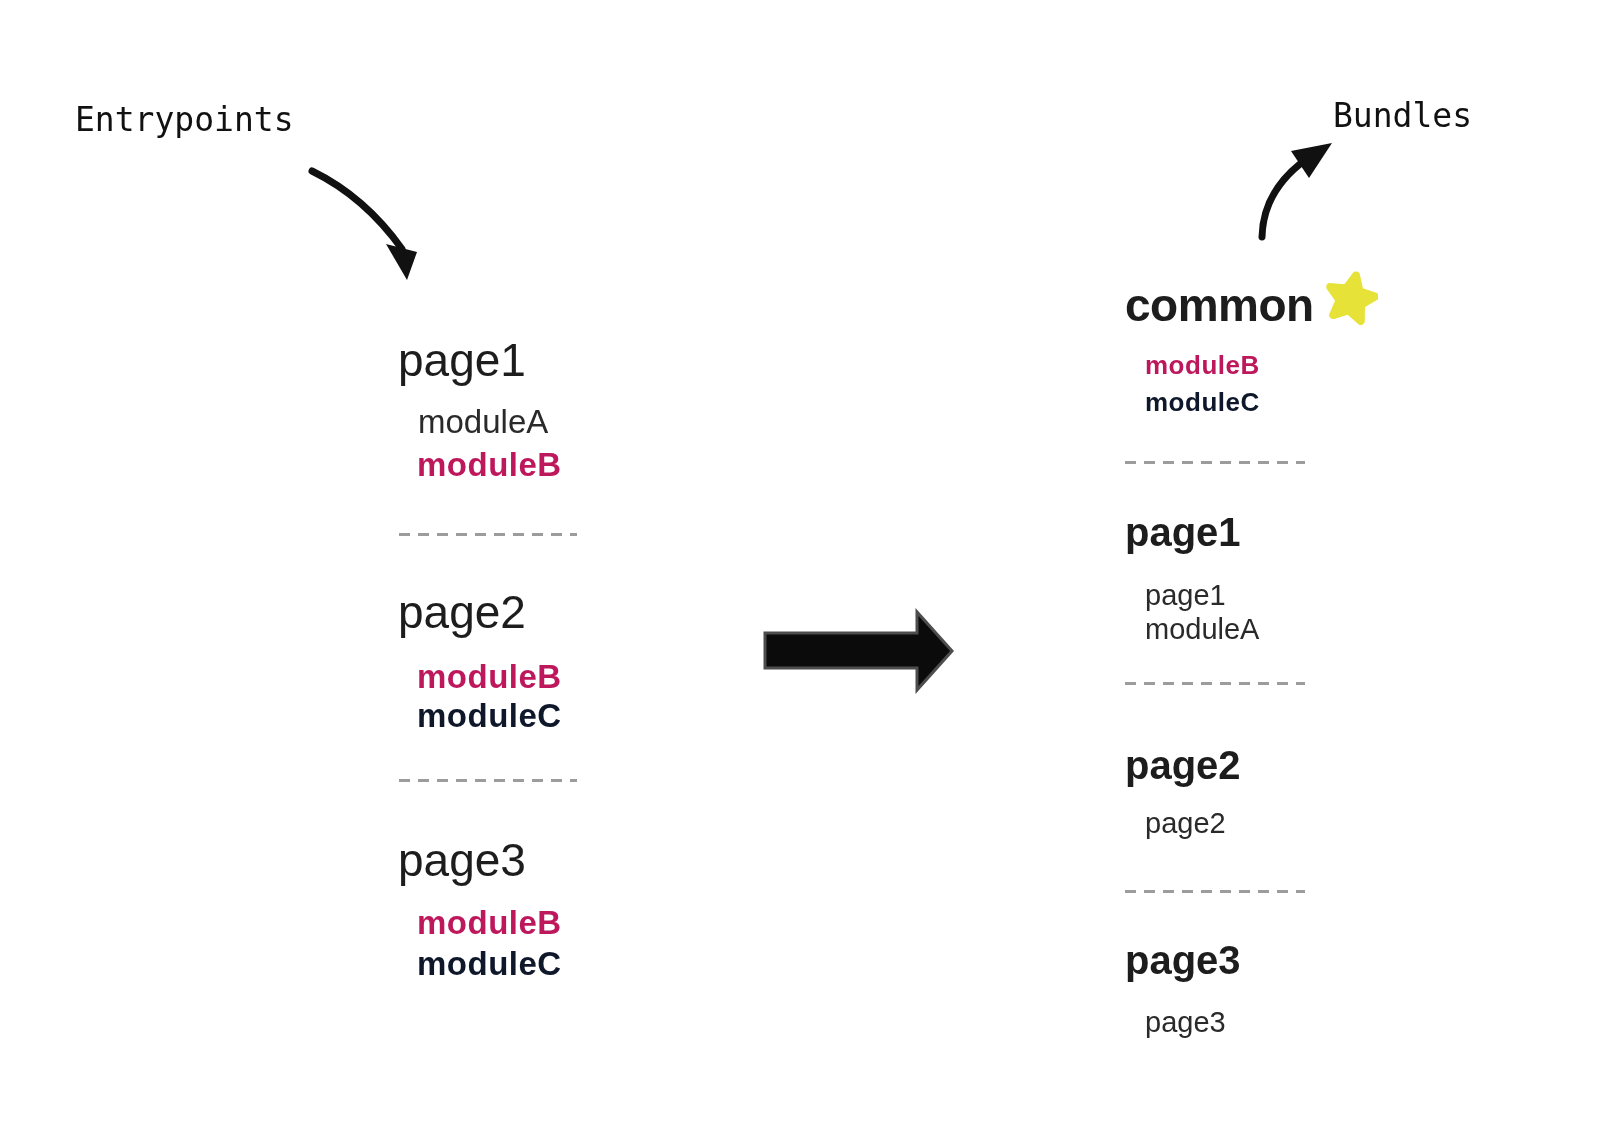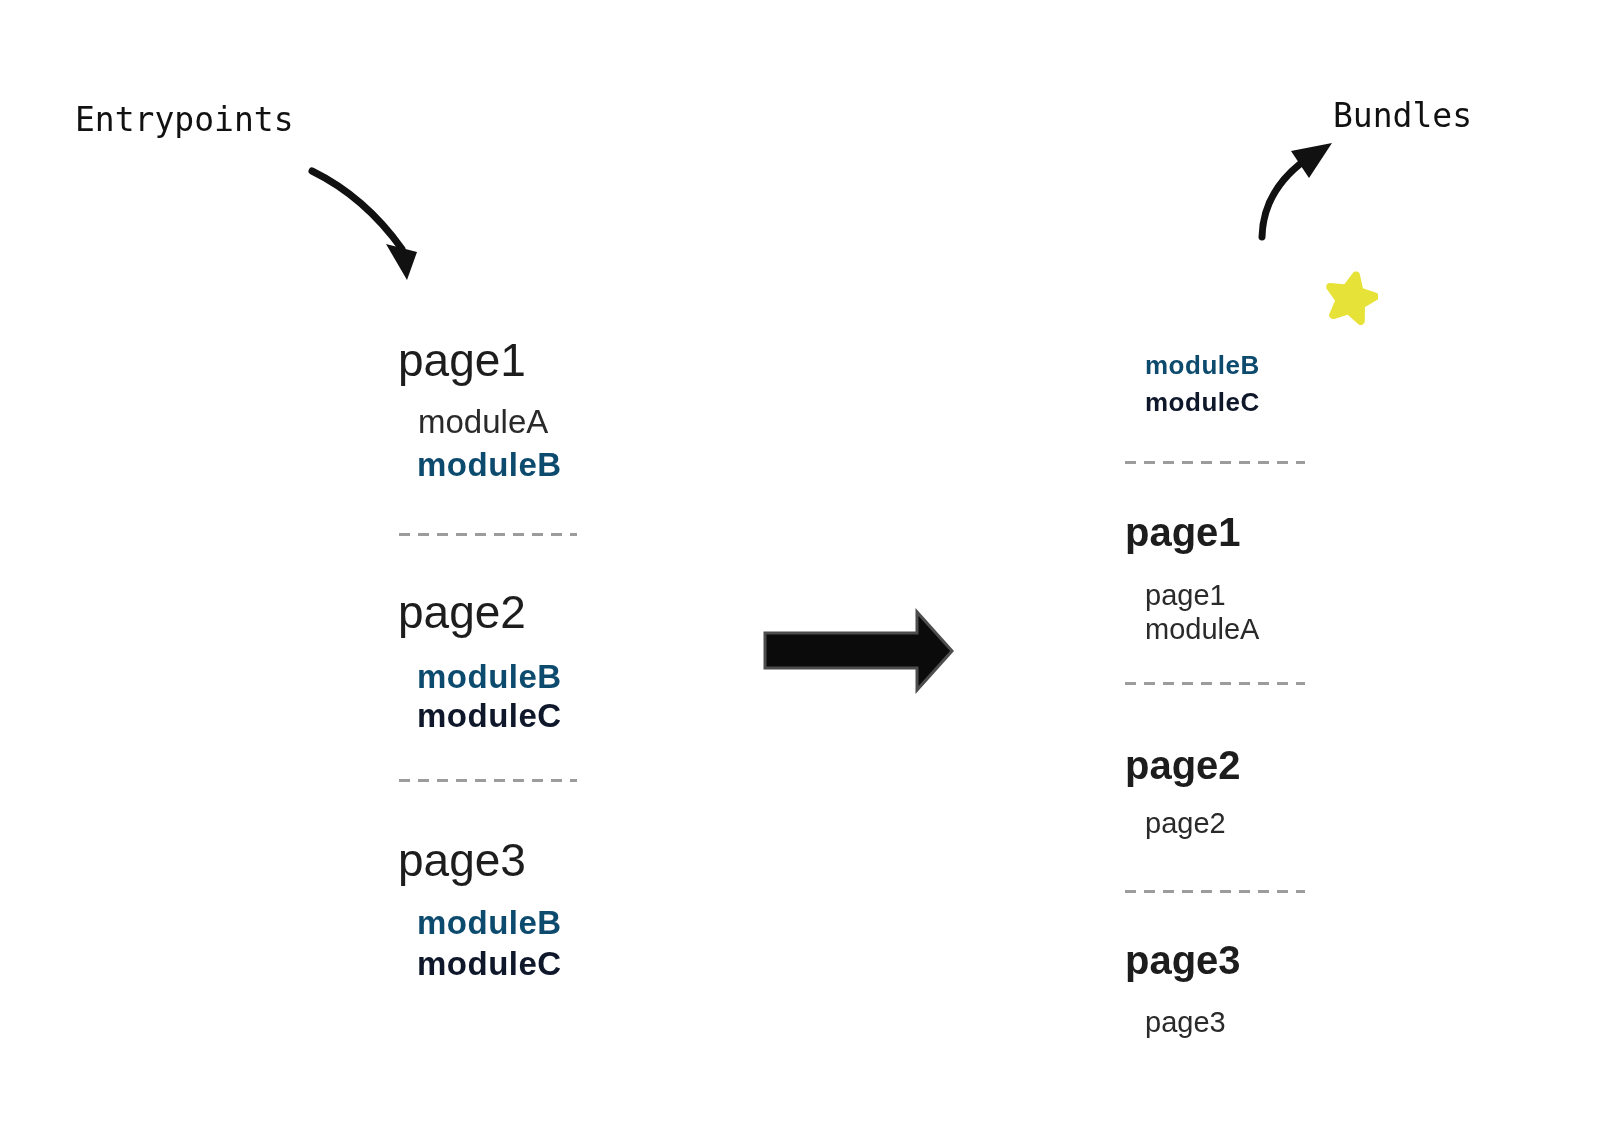--- a/index.html
+++ b/index.html
@@ -16,21 +16,21 @@
   .mono-label{
     font-family:"DejaVu Sans Mono",monospace;
     font-size:33px;line-height:40px;color:#111;
   }
   .entrypoints{left:75px;top:100px;}
   .bundles{left:1333px;top:68px;margin-top:28px;}
   
   .h-left{font-size:46px;font-weight:400;line-height:55px;color:#1d1d1d;}
   .mod-left{font-size:33px;line-height:40px;color:#2a2a2a;}
   .bold{font-weight:700;letter-spacing:0.5px;}
-  .green{color:#0c4a6e;}
+  .green{color:#be185d;}
   .red{color:#0f172a;}
   .el-title1{left:398px;top:333px;}
   .el-modA1 {left:418px;top:402px;}
   .el-modB1 {left:417px;top:445px;}
   .el-title2{left:398px;top:585px;}
   .el-modB2 {left:417px;top:657px;}
   .el-modC2 {left:417px;top:696px;}
   .el-title3{left:398px;top:833px;}
   .el-modB3 {left:417px;top:903px;}
   .el-modC3 {left:417px;top:944px;}
@@ -91,20 +91,21 @@
 
   <div class="abs h-left el-title2">page2</div>
   <div class="abs mod-left bold green el-modB2">moduleB</div>
   <div class="abs mod-left bold red el-modC2">moduleC</div>
   <div class="abs dash dash-l2"></div>
 
   <div class="abs h-left el-title3">page3</div>
   <div class="abs mod-left bold green el-modB3">moduleB</div>
   <div class="abs mod-left bold red el-modC3">moduleC</div>
 
+  <div class="abs h-common bl-common">common</div>
   <svg class="star-svg" width="54" height="54" viewBox="0 0 54 54">
     <polygon points="32.0,4.5 22.3,17.5 6.2,16.0 15.6,29.2 9.2,44.1 24.6,39.2 36.8,49.9 37.0,33.8 50.9,25.5 35.5,20.3" fill="#e7e238" stroke="#e7e238" stroke-width="8" stroke-linejoin="round"></polygon>
   </svg>
   <div class="abs mod-right green bl-cB">moduleB</div>
   <div class="abs mod-right red bl-cC">moduleC</div>
   <div class="abs dash dash-r1"></div>
 
   <div class="abs h-right bl-t1">page1</div>
   <div class="abs sub-right bl-p1a">page1</div>
   <div class="abs sub-right bl-p1b">moduleA</div>

